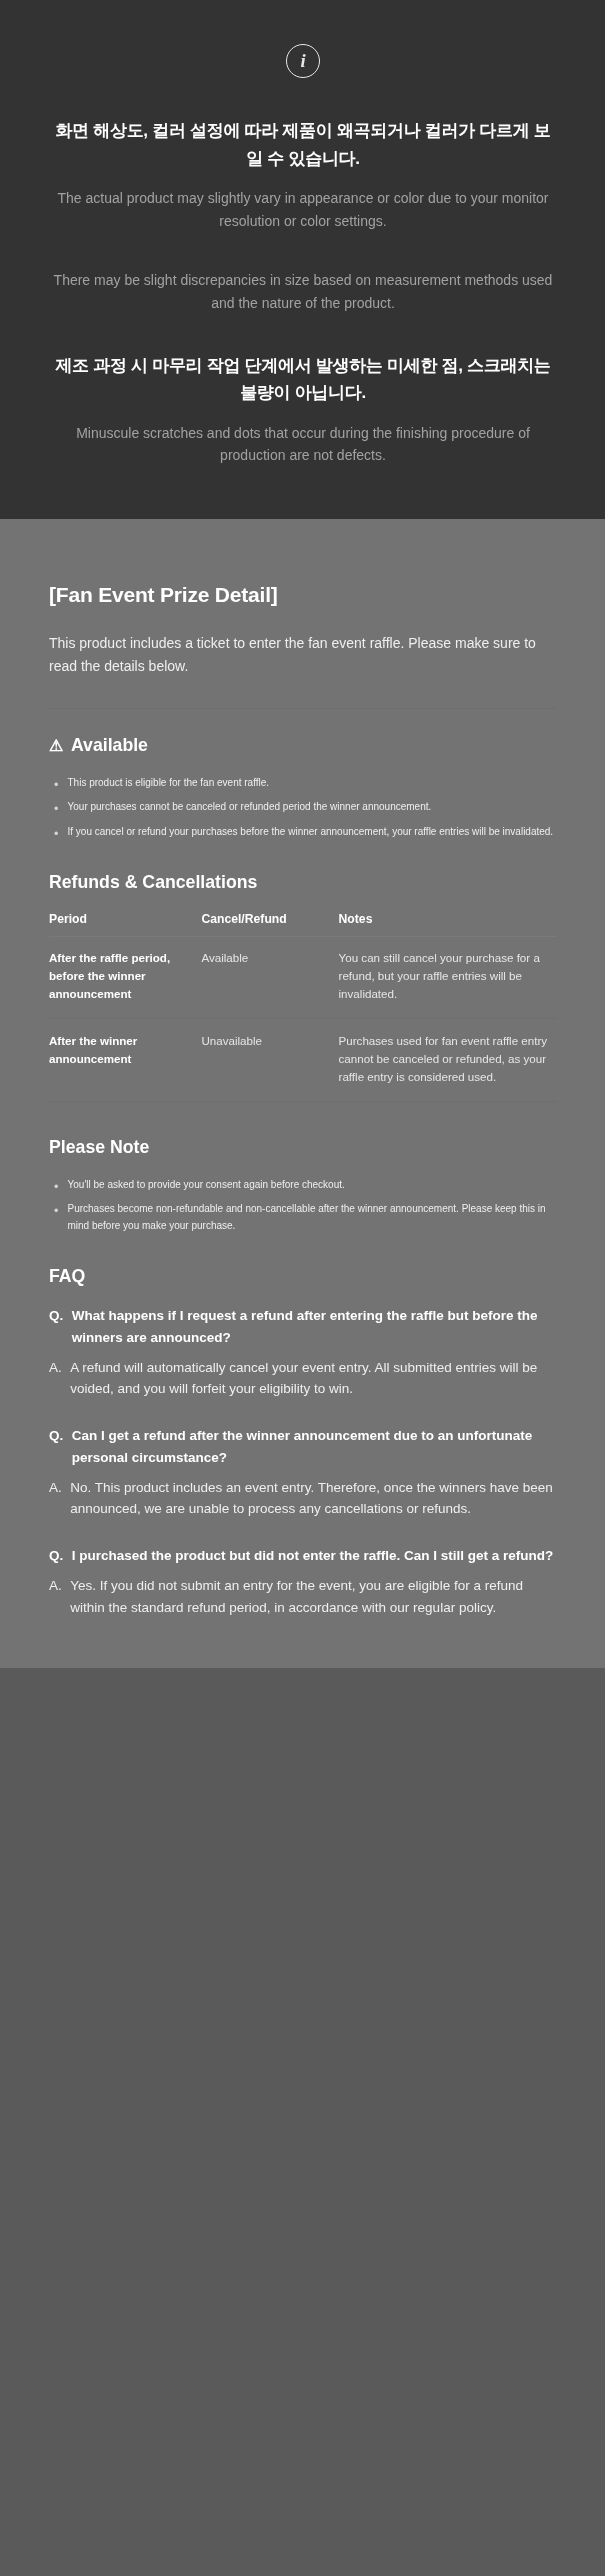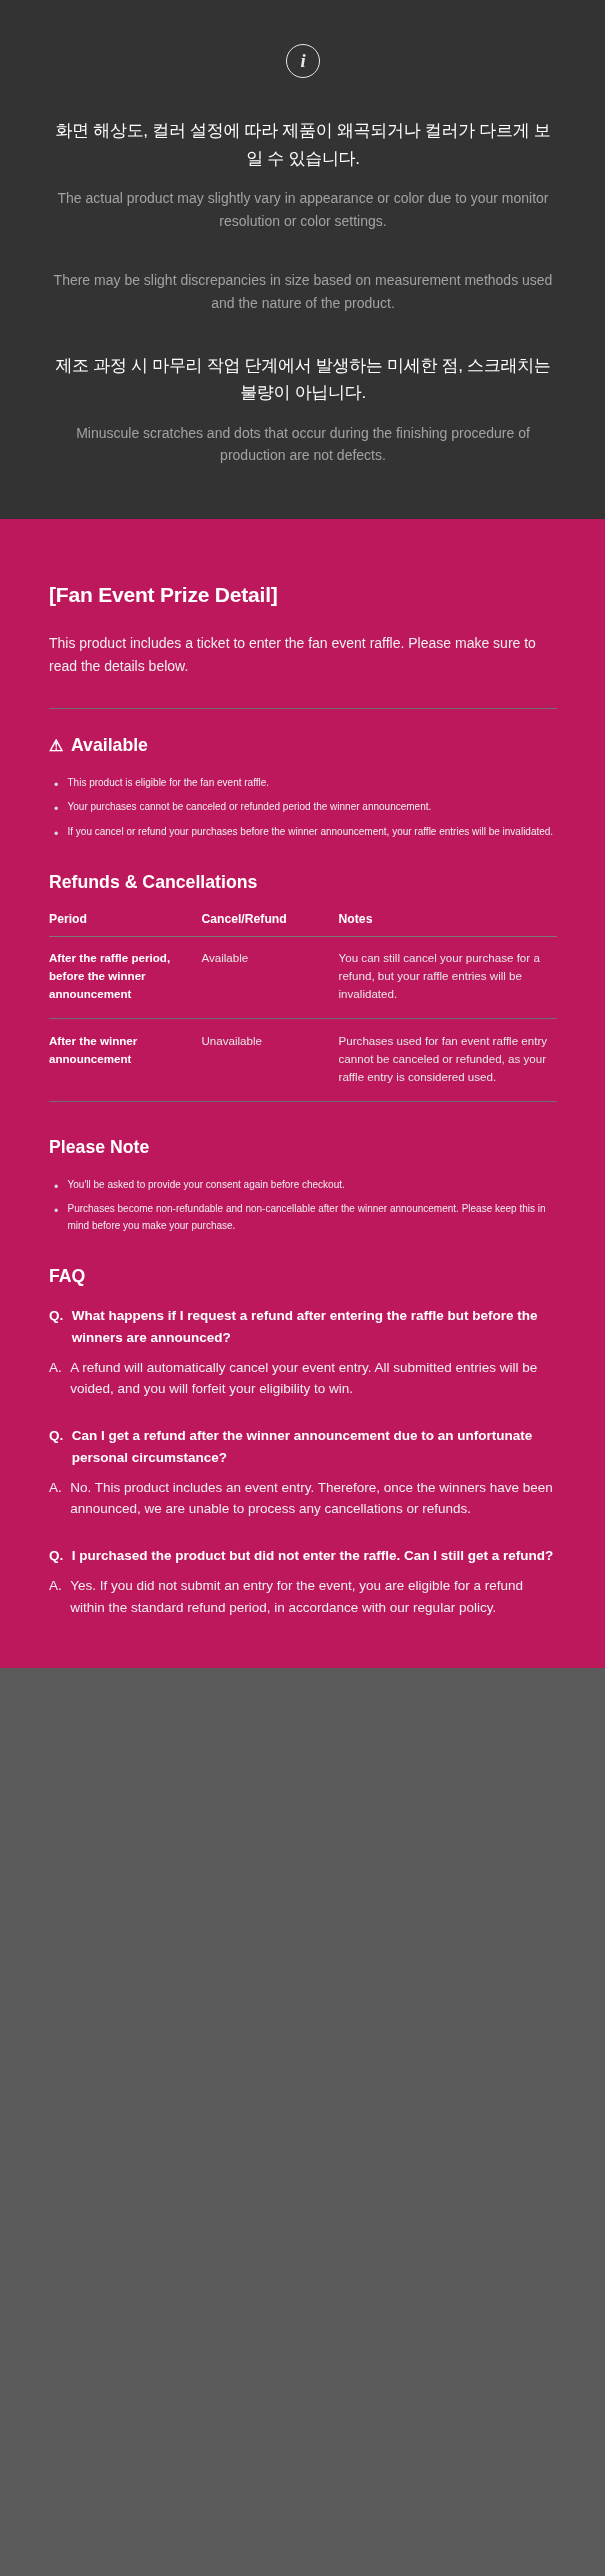--- a/index.html
+++ b/index.html
@@ -42,33 +42,33 @@
     line-height: 1;
   }
   .notice-block { margin-bottom: 37px; }
   .notice-block:last-child { margin-bottom: 0; }
   .notice-ko {
     color: #ffffff;
     font-size: 17px;
     line-height: 1.62;
     letter-spacing: -0.3px;
     margin: 0 0 15px 0;
-    font-weight: 400;
+    font-weight: 700;
   }
   .notice-en {
     color: #a2a2a2;
     font-size: 14px;
     line-height: 1.62;
     margin: 0;
     font-weight: 400;
   }
 
   
   .content {
-    background: #be185d;
+    background: #737373;
     padding: 64px 49px 50px 49px;
     color: #ffffff;
   }
   h1.title {
     font-size: 21px;
     font-weight: bold;
     margin: 0 0 25px 0;
     letter-spacing: -0.2px;
     color: #ffffff;
   }

